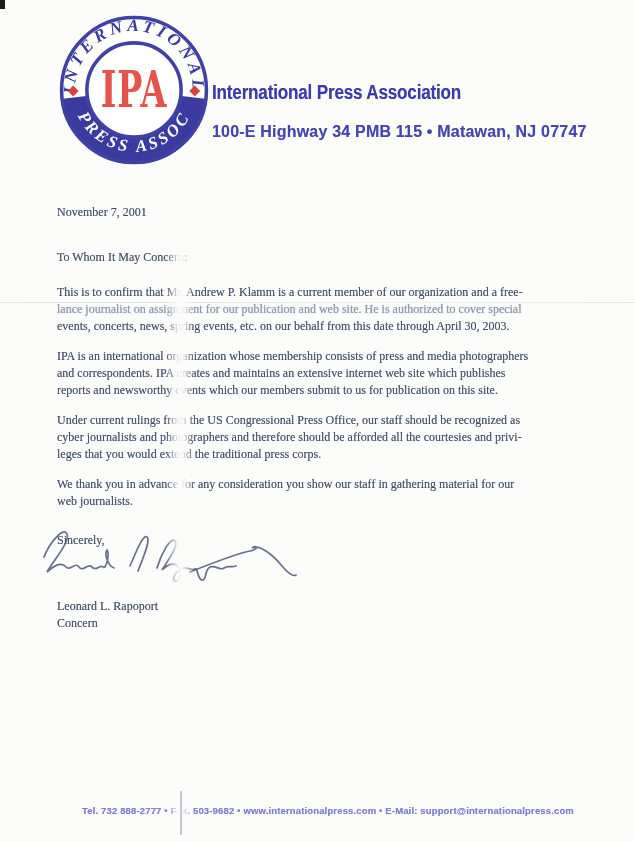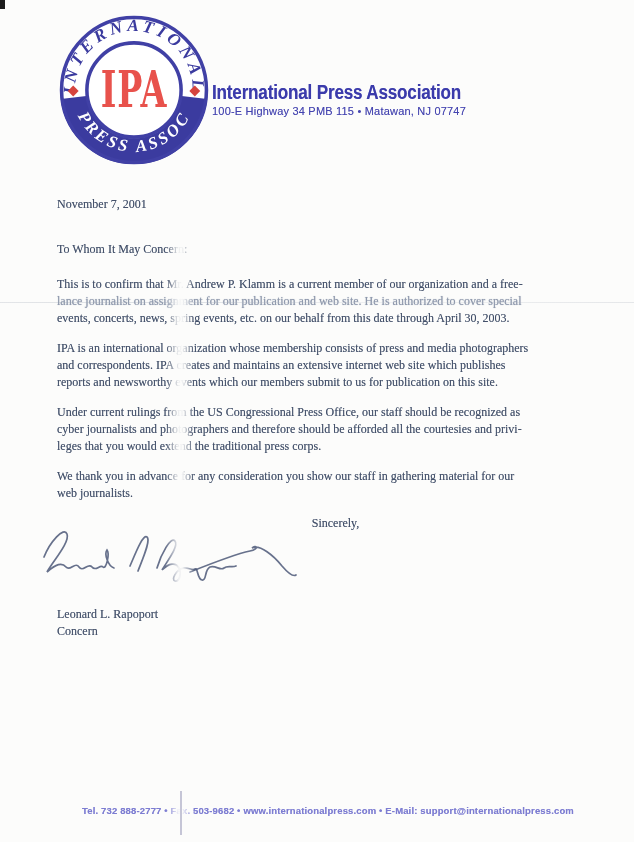--- a/index.html
+++ b/index.html
@@ -16,36 +16,36 @@
   .arc-text { font-family:"Liberation Serif", serif; font-weight:bold; font-style:italic; }
   .monogram { font-family:"DejaVu Serif", serif; font-weight:bold; }
 
   .org-block { position:absolute; left:212px; top:82px; font-family:"Liberation Sans", sans-serif; }
   .org-name {
     font-size:18px; font-weight:bold; color:#3b3bab; letter-spacing:-0.2px;
     transform:scale(0.95,1.08); transform-origin:left top; white-space:nowrap;
     text-shadow:0 0 0.5px rgba(60,60,180,0.55);
   }
   .org-address {
-    margin-top:2px; font-size:11px; font-weight:normal; color:#4545b0;
+    margin-top:20px; font-size:16px; font-weight:bold; color:#4545b0;
     letter-spacing:0.2px; white-space:nowrap; text-shadow:0 0 0.4px rgba(70,70,180,0.5);
   }
 
   
   .content {
-    position:absolute; left:57px; top:196px; right:20px;
+    position:absolute; left:57px; top:204px; right:20px;
     color:#43506a; font-size:12px; line-height:17px;
     text-shadow:0 0 0.4px rgba(70,85,110,0.55);
   }
   .line { white-space:nowrap; }
   .greeting { margin-top:28px; }
   .para-first { margin-top:18px; }
   .para { margin-top:13px; }
-  .closing { margin-top:13px;text-align:center; }
-  .signer { margin-top:74px; }
+  .closing { margin-top:22px; }
+  .signer { margin-top:49px; }
   .faded { color:#8d97ab; text-shadow:0 0 1px rgba(150,160,180,0.8); }
 
   .signature { position:absolute; left:40px; top:524px; width:258px; height:66px; }
   .signature path { fill:none; stroke:#4c5878; stroke-width:1.7; stroke-linecap:round; opacity:0.85; }
 
   
   .footer {
     position:absolute; left:0; right:0; top:805px; padding-left:22px;
     text-align:center; font-family:"Liberation Sans", sans-serif;
     font-size:9.5px; font-weight:bold; letter-spacing:0.15px; color:#7d7dd2;

